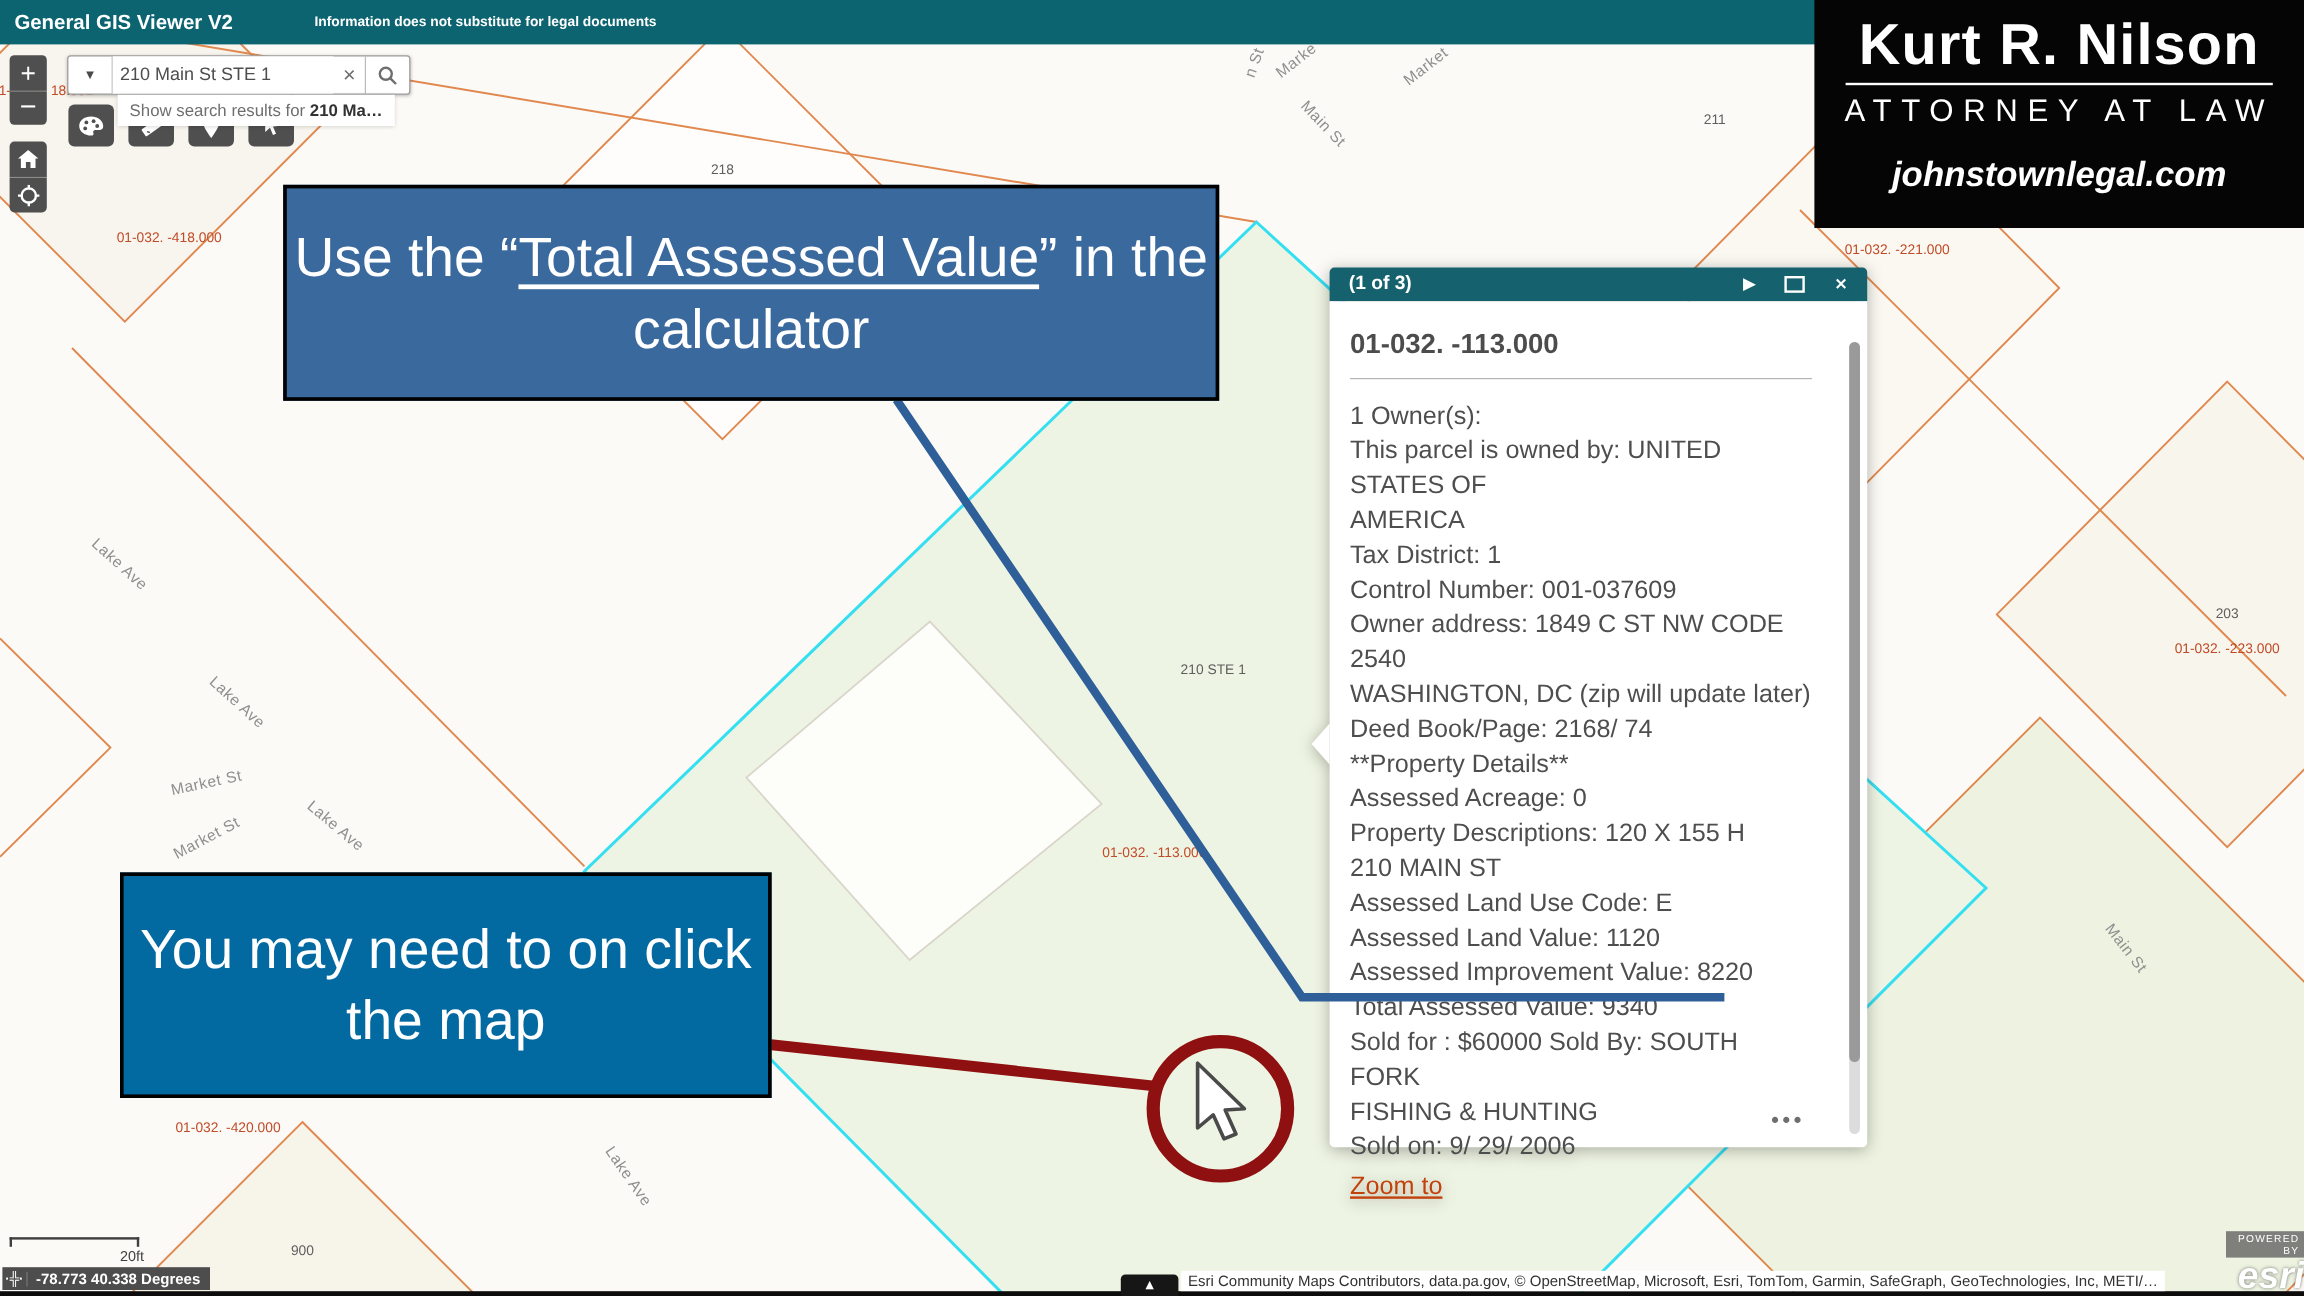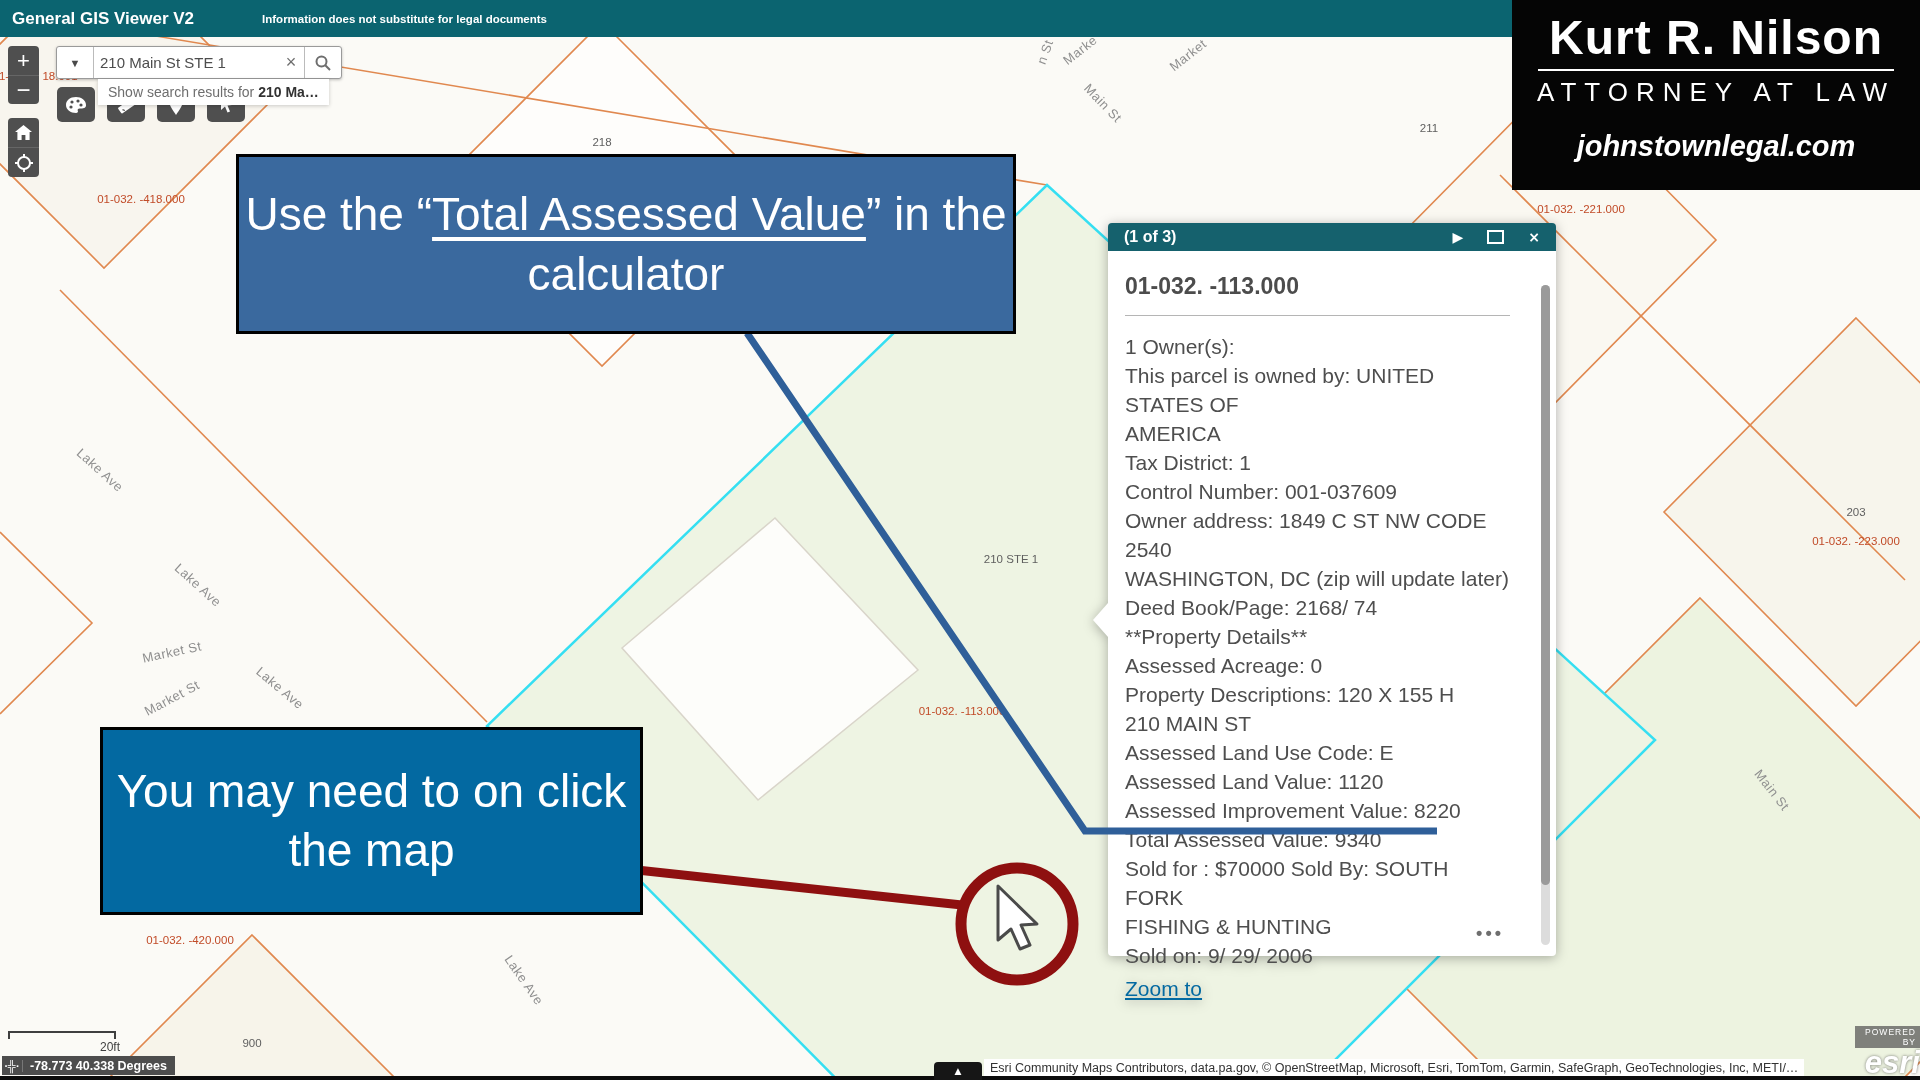--- a/index.html
+++ b/index.html
@@ -67,21 +67,21 @@
   #popup .hdr .maxi{width:13px;height:10px;border:2px solid #fff;display:inline-block;}
   #popup .hdr .x{font-size:22px;font-weight:bold;line-height:14px;}
   #popup .bodywrap{position:relative;background:#fff;height:705px;border-radius:0 0 4px 4px;}
   #popup .beak{position:absolute;left:-15px;top:352px;width:0;height:0;
      border-top:17px solid transparent;border-bottom:17px solid transparent;border-right:15px solid #fff;}
   #popup .inner{padding:22px 46px 0 17px;}
   #popup .ptitle{font-size:23px;font-weight:bold;color:#4c4c4c;}
   #popup .divider{border-bottom:1px solid #b5b5b5;margin-top:15px;}
   #popup .lines{margin-top:16px;}
   #popup .lines span{display:block;font-size:21px;line-height:29px;color:#4e4e4e;}
-  #popup .zoomto{display:inline-block;margin-top:7px;font-size:21px;color:#0369a1;
+  #popup .zoomto{display:inline-block;margin-top:7px;font-size:21px;color:#c2410c;
      text-decoration:underline;cursor:pointer;}
   #popup .more{position:absolute;right:52px;bottom:12px;color:#6e6e6e;font-size:18px;
      letter-spacing:3px;font-weight:bold;cursor:pointer;}
   #popup .track{position:absolute;right:6px;top:34px;width:9px;height:660px;
      background:#dcdcdc;border-radius:5px;}
   #popup .thumb{position:absolute;right:0;top:0;width:9px;height:600px;
      background:#9a9a9a;border-radius:5px;cursor:pointer;}
 
   
   .callout{position:absolute;border:3px solid #000;color:#fff;z-index:30;
@@ -150,21 +150,21 @@
       <span class="street-label" style="left: 172px; top: 698px; transform: translate(-50%, -50%) rotate(-28deg);">Market St</span>
       <span class="street-label" style="left: 280px; top: 688px; transform: translate(-50%, -50%) rotate(40deg);">Lake Ave</span>
       <span class="street-label" style="left: 524px; top: 980px; transform: translate(-50%, -50%) rotate(55deg);">Lake Ave</span>
       <span class="street-label" style="left: 1772px; top: 790px; transform: translate(-50%, -50%) rotate(52deg);">Main St</span>
     </div>
   <div>
       <span class="parcel-label" style="left: 4px; top: 76px; color: rgb(193, 75, 40); transform: translate(-50%, -50%);">1-</span>
       <span class="parcel-label" style="left: 60px; top: 76px; color: rgb(193, 75, 40); transform: translate(-50%, -50%);">18.001</span>
       <span class="parcel-label" style="left: 141px; top: 199px; color: rgb(193, 75, 40); transform: translate(-50%, -50%);">01-032. -418.000</span>
       <span class="parcel-label" style="left: 602px; top: 142px; color: rgb(95, 95, 95); transform: translate(-50%, -50%);">218</span>
-      <span class="parcel-label" style="left: 1429px; top: 128px; color: rgb(95, 95, 95); transform: translate(-50%, -50%);">211</span>
+      <span class="parcel-label" style="left: 1429px; top: 100px; color: rgb(95, 95, 95); transform: translate(-50%, -50%);">211</span>
       <span class="parcel-label" style="left: 1581px; top: 209px; color: rgb(193, 75, 40); transform: translate(-50%, -50%);">01-032. -221.000</span>
       <span class="parcel-label" style="left: 1856px; top: 512px; color: rgb(95, 95, 95); transform: translate(-50%, -50%);">203</span>
       <span class="parcel-label" style="left: 1856px; top: 541px; color: rgb(193, 75, 40); transform: translate(-50%, -50%);">01-032. -223.000</span>
       <span class="parcel-label" style="left: 963px; top: 559px; color: rgb(95, 95, 95); transform: translate(-50%, -50%); margin-left: 48px;">210 STE 1</span>
       <span class="parcel-label" style="left: 962px; top: 711px; color: rgb(193, 75, 40); transform: translate(-50%, -50%);">01-032. -113.000</span>
       <span class="parcel-label" style="left: 190px; top: 920px; color: rgb(193, 75, 40); transform: translate(-50%, -50%); margin-top: 20px;">01-032. -420.000</span>
       <span class="parcel-label" style="left: 252px; top: 1043px; color: rgb(95, 95, 95); transform: translate(-50%, -50%);">900</span>
       <span class="parcel-label" style="left: 1480px; top: 952px; color: rgb(193, 75, 40); transform: translate(-50%, -50%);">01-032. -112.001</span>
     </div>
 </div>
@@ -193,21 +193,21 @@
           <span class="">WASHINGTON, DC (zip will update later)</span>
           <span class="">Deed Book/Page: 2168/ 74</span>
           <span class="">**Property Details**</span>
           <span class="">Assessed Acreage: 0</span>
           <span class="">Property Descriptions: 120 X 155 H</span>
           <span class="">210 MAIN ST</span>
           <span class="">Assessed Land Use Code: E</span>
           <span class="">Assessed Land Value: 1120</span>
           <span class="">Assessed Improvement Value: 8220</span>
           <span class="">Total Assessed Value: 9340</span>
-          <span class="">Sold for : $70000 Sold By: SOUTH FORK</span>
+          <span class="">Sold for : $60000 Sold By: SOUTH FORK</span>
           <span class="">FISHING &amp; HUNTING</span>
           <span class="">Sold on: 9/ 29/ 2006</span>
         </div>
       <span class="zoomto">Zoom to</span>
     </div>
     <span class="more">•••</span>
     <div class="track">
       <div class="thumb"></div>
     </div>
   </div>

